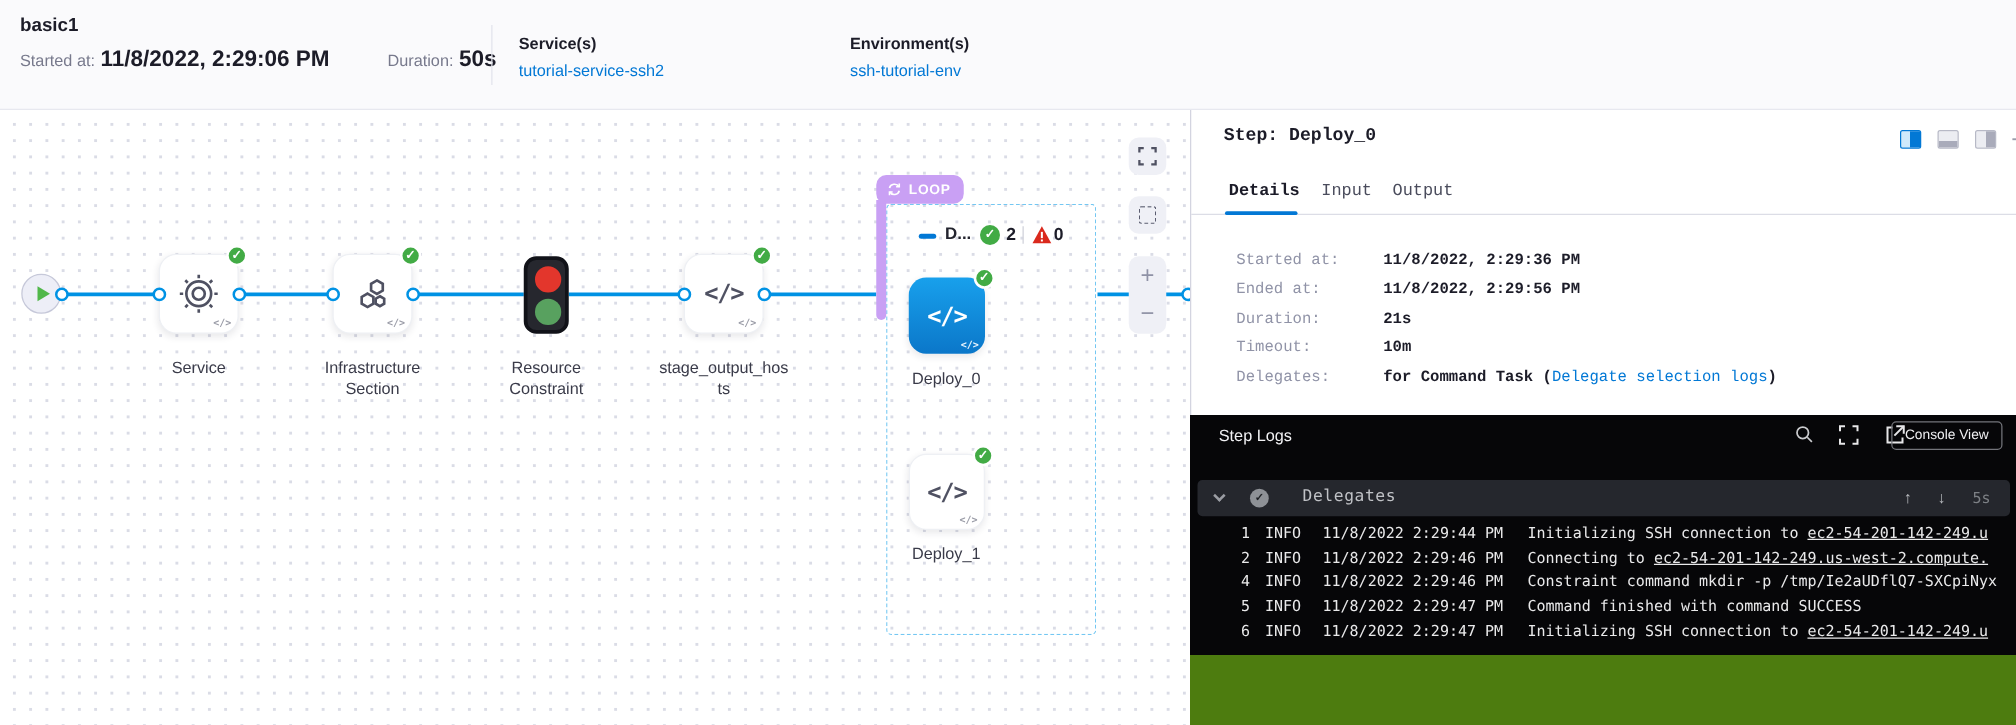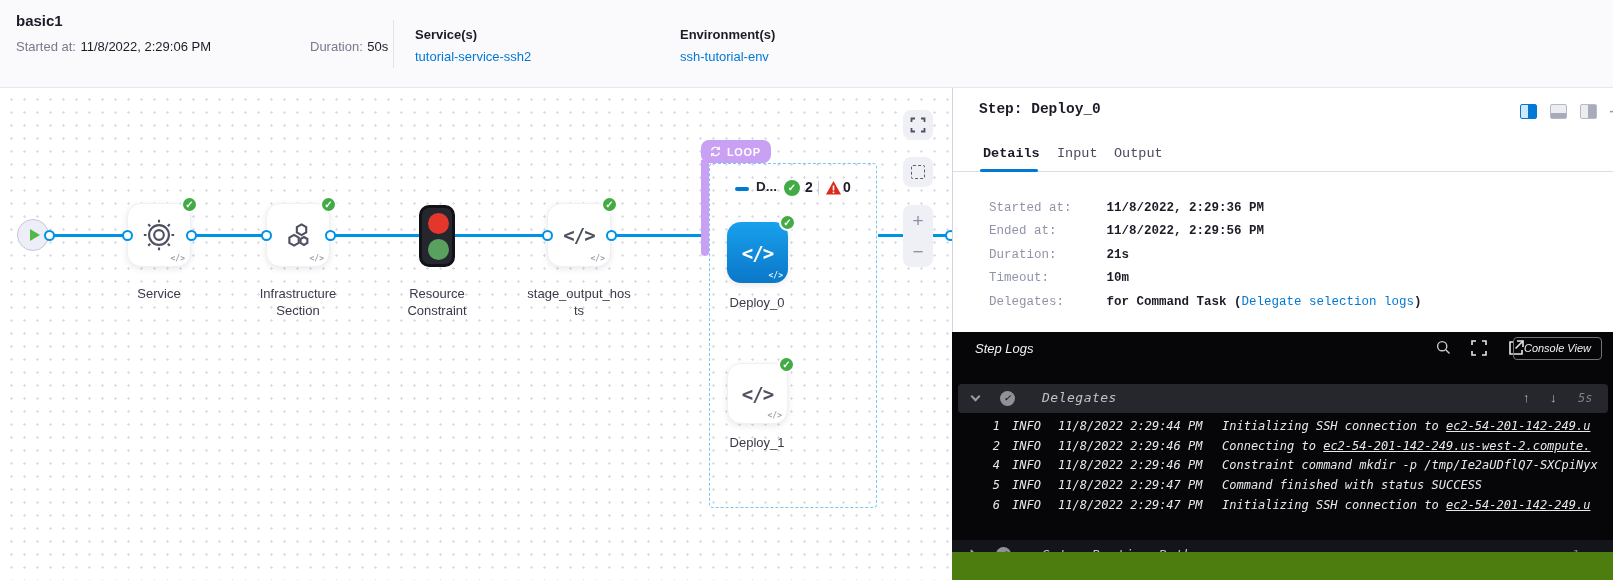--- a/index.html
+++ b/index.html
@@ -3,21 +3,21 @@
 <meta charset="utf-8">
 <style>
   * { margin:0; padding:0; box-sizing:border-box; }
   body { font-family:"Liberation Sans", sans-serif; }
   .app { position:relative; width:1613px; height:580px; background:#4d7c0f; overflow:hidden; }
 
   
   .top-header { position:absolute; left:0; top:0; width:1613px; height:88px; background:#fafafc; border-bottom:1px solid #e7e8ef; }
   .pipeline-title { position:absolute; left:16px; top:12px; font-size:15px; font-weight:bold; color:#1c1c28; }
   .meta-label { color:#77798c; font-size:13px; }
-  .meta-value { color:#1c1c28; font-size:13px; font-weight:normal; }
+  .meta-value { color:#1c1c28; font-size:18px; font-weight:bold; }
   .started-row { position:absolute; left:16px; top:37px; }
   .duration-row { position:absolute; left:310px; top:37px; }
   .hdr-divider { position:absolute; left:393px; top:20px; width:1px; height:48px; background:#e2e3eb; }
   .svc-label { position:absolute; font-size:13px; font-weight:bold; color:#1c1c28; top:27px; }
   .svc-link { position:absolute; font-size:13px; color:#0278d5; top:49px; cursor:pointer; }
 
   
   .canvas { position:absolute; left:0; top:88px; width:952px; height:492px; background:#fff;
     background-image:radial-gradient(circle, #dadce6 1.1px, transparent 1.1px);
     background-size:13px 13px; background-position:5px 5px; overflow:hidden; }
@@ -69,21 +69,21 @@
   .tabs-border { position:absolute; left:0; top:83px; width:661px; height:1px; background:#dcdde6; }
   .tab { position:absolute; top:58px; font-size:13.5px; color:#4a4c5c; cursor:pointer; }
   .tab.active { font-weight:bold; color:#1b1b28; }
   .tab-underline { position:absolute; left:27px; top:81px; width:58px; height:3px; background:#0278d5; border-radius:2px; }
   .detail-row { position:absolute; left:36px; font-size:12.5px; }
   .detail-row .lbl { display:inline-block; width:110px; color:#9093a7; }
   .detail-row .val { color:#1c1c28; font-weight:bold; }
   .detail-row .dlink { color:#0278d5; font-weight:normal; cursor:pointer; }
 
   
-  .logs-panel { position:absolute; left:952px; top:332px; width:661px; height:220px; background:#060608; overflow:hidden; color:#ececec;font-style:italic; }
+  .logs-panel { position:absolute; left:952px; top:332px; width:661px; height:192px; background:#060608; overflow:hidden; color:#ececec; }
   .logs-title { position:absolute; left:23px; top:9px; font-size:13px; color:#f2f2f4; }
   .log-hicon { position:absolute; top:7px; cursor:pointer; }
   .console-btn { position:absolute; right:11px; top:5px; height:23px; padding:0 10px; border:1px solid #73747a; border-radius:4px; color:#f0f0f2; font-size:11px; line-height:21px; cursor:pointer; background:transparent; }
   .group-bar { position:absolute; left:6px; top:52px; width:650px; height:29px; background:#25272d; border-radius:4px; cursor:pointer; }
   .chev { display:inline-block; width:7px; height:7px; border-right:2px solid #9b9da3; border-bottom:2px solid #9b9da3; }
   .chev-down { transform:rotate(45deg); }
   .chev-right { transform:rotate(-45deg); }
   .gray-check { display:inline-block; width:15px; height:15px; border-radius:50%; background:#8e9196; color:#1e2024; font-size:9px; line-height:15px; text-align:center; font-weight:bold; }
   .mono { font-family:"DejaVu Sans Mono",monospace; }
   .group-name { font-size:13px; color:#c0c2c6; letter-spacing:.5px; }
@@ -294,21 +294,21 @@
       <div class="log-line">
         <span class="ln-num">1</span><span class="ln-lvl">INFO</span><span class="ln-time">11/8/2022 2:29:44 PM</span><span class="ln-msg">Initializing SSH connection to </span><span class="ln-link">ec2-54-201-142-249.u</span>
       </div>
       <div class="log-line">
         <span class="ln-num">2</span><span class="ln-lvl">INFO</span><span class="ln-time">11/8/2022 2:29:46 PM</span><span class="ln-msg">Connecting to </span><span class="ln-link">ec2-54-201-142-249.us-west-2.compute.</span>
       </div>
       <div class="log-line">
         <span class="ln-num">4</span><span class="ln-lvl">INFO</span><span class="ln-time">11/8/2022 2:29:46 PM</span><span class="ln-msg">Constraint command mkdir -p /tmp/Ie2aUDflQ7-SXCpiNyx</span><span class="ln-link"></span>
       </div>
       <div class="log-line">
-        <span class="ln-num">5</span><span class="ln-lvl">INFO</span><span class="ln-time">11/8/2022 2:29:47 PM</span><span class="ln-msg">Command finished with status SUCCESS</span><span class="ln-link"></span>
+        <span class="ln-num">5</span><span class="ln-lvl">INFO</span><span class="ln-time">11/8/2022 2:29:47 PM</span><span class="ln-msg">Command finished with command SUCCESS</span><span class="ln-link"></span>
       </div>
       <div class="log-line">
         <span class="ln-num">6</span><span class="ln-lvl">INFO</span><span class="ln-time">11/8/2022 2:29:47 PM</span><span class="ln-msg">Initializing SSH connection to </span><span class="ln-link">ec2-54-201-142-249.u</span>
       </div>
     </div>
 
     <div class="setup-bar">
       <span class="chev chev-right" style="position:absolute;left:16px;top:11px"></span>
       <span class="gray-check" style="position:absolute;left:44px;top:7px">✓</span>
       <span class="group-name mono" style="position:absolute;left:90px;top:7px">Setup Runtime Paths</span>

